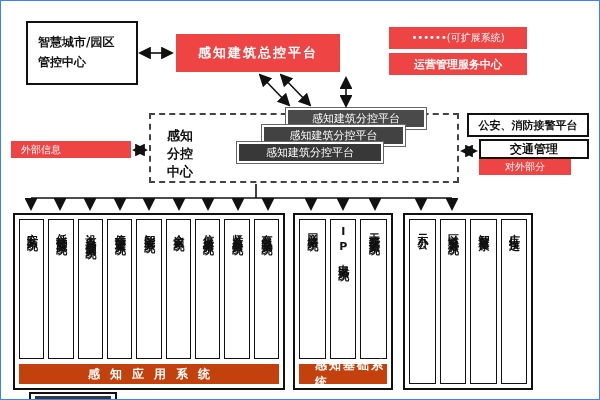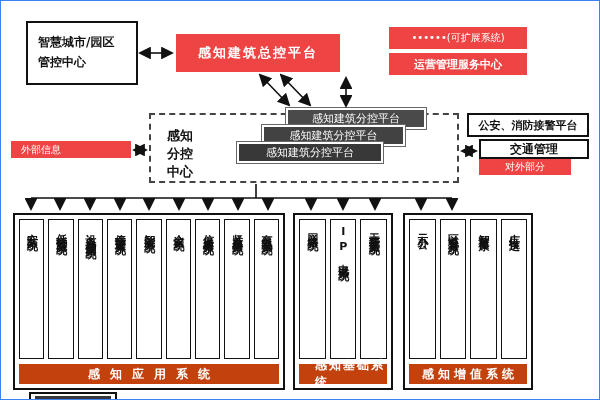--- a/index.html
+++ b/index.html
@@ -138,21 +138,20 @@
       <div class="col">
           <span>区域引导系统</span>
         </div>
       <div class="col">
           <span>智慧健康</span>
         </div>
       <div class="col">
           <span>广告推送</span>
         </div>
     </div>
-    <div class="group-label ls-c">感知增值系统</div>
   </div>
 
   <div class="abs cutoff">
     <div class="cutoff-inner"></div>
   </div>
 
   <svg class="arrows" width="600" height="400">
     <defs>
       <marker id="ah" viewBox="0 0 10 10" refX="8.5" refY="5" markerWidth="8" markerHeight="8" orient="auto-start-reverse">
         <path d="M0,0 L10,5 L0,10 z" fill="#111"></path>

